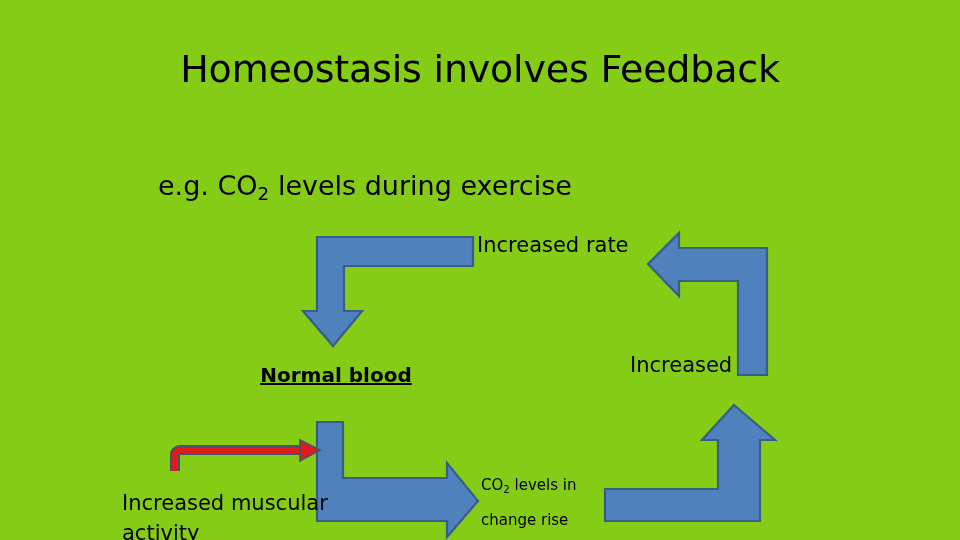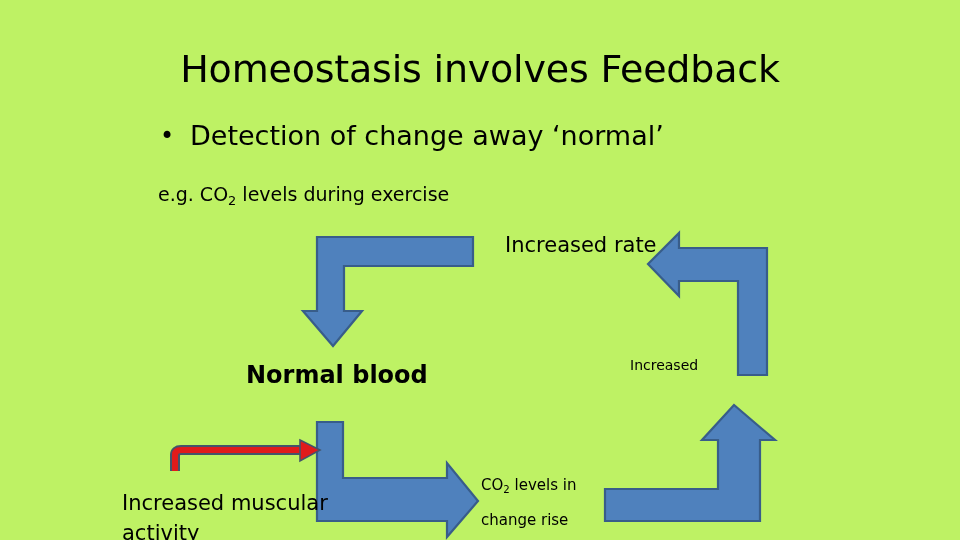--- a/index.html
+++ b/index.html
@@ -9,21 +9,21 @@
     background: #ffffff;
   }
   body {
     font-family: "DejaVu Sans", "Liberation Sans", sans-serif;
     -webkit-font-smoothing: antialiased;
   }
   #slide {
     position: relative;
     width: 960px;
     height: 540px;
-    background: #bef264;
+    background: #84cc16;
     overflow: hidden;
   }
 
   
   #slide-title {
     position: absolute;
     left: 0;
     top: 46px;
     width: 960px;
     text-align: center;
@@ -45,22 +45,22 @@
   }
   .bullet-line .bullet-dot {
     display: inline-block;
     width: 30px;
     font-size: 24px;
     vertical-align: top;
   }
   #eg-line {
     position: absolute;
     left: 158px;
-    top: 176px;
-    font-size: 19px;
+    top: 168px;
+    font-size: 27px;
     line-height: 36px;
     color: #000000;
     white-space: nowrap;
     text-align: center;
   }
   .sub {
     font-size: 0.68em;
     vertical-align: -0.28em;
     letter-spacing: 0;
   }
@@ -71,35 +71,35 @@
     color: #000000;
     white-space: nowrap;
     z-index: 6;
   }
   #label-excretion {
     left: 477px;
     top: 230px;
     font-size: 21px;
     line-height: 30px;
     text-align: center;
-    margin-left: 28px;
   }
   #label-setpoint {
     left: 246px;
     top: 360px;
     width: 180px;
-    font-size: 24px;
+    font-size: 20px;
     line-height: 30px;
     font-weight: bold;
     text-align: center;
+    text-decoration: underline;
   }
   #label-breathing {
     left: 630px;
     top: 350px;
-    font-size: 14px;
+    font-size: 21px;
     line-height: 30px;
     text-align: left;
   }
   #label-muscular {
     left: 122px;
     top: 488px;
     font-size: 21px;
     line-height: 30px;
     text-align: left;
   }
@@ -145,23 +145,20 @@
     stroke-linejoin: miter;
   }
 </style>
 </head>
 <body>
 
 <div id="slide">
 
   <div id="slide-title">Homeostasis involves Feedback</div>
 
-  <div class="bullet-line">
-    <span class="bullet-dot">•</span><span>Detection of change away ‘normal’</span>
-  </div>
 
   <div id="eg-line">
     <span>e.g. CO</span><span class="sub">2</span><span> levels during exercise</span>
   </div>
 
   <svg id="arrow-layer" viewBox="0 0 960 540" xmlns="http://www.w3.org/2000/svg">
 
     <path class="blue-arrow" d="M 473,237
              L 473,266
              L 344,266

